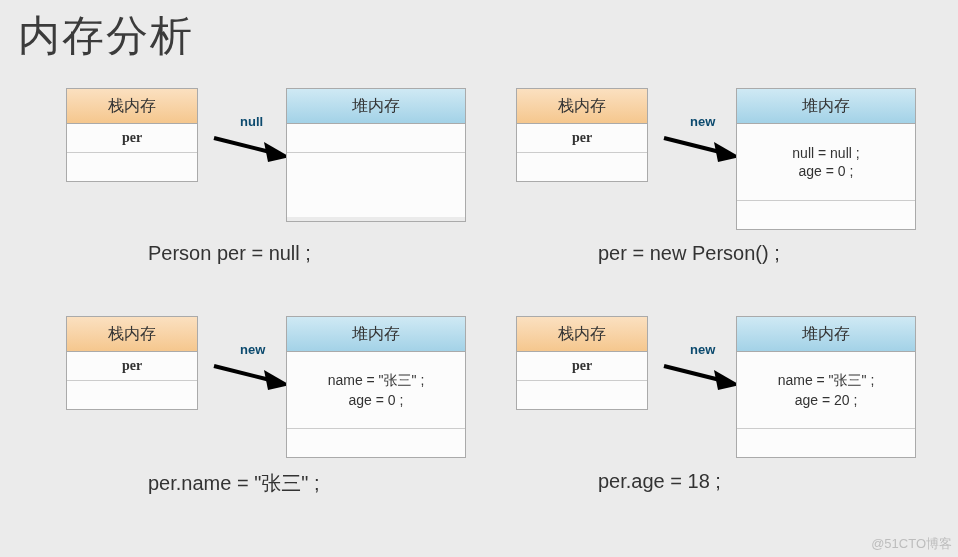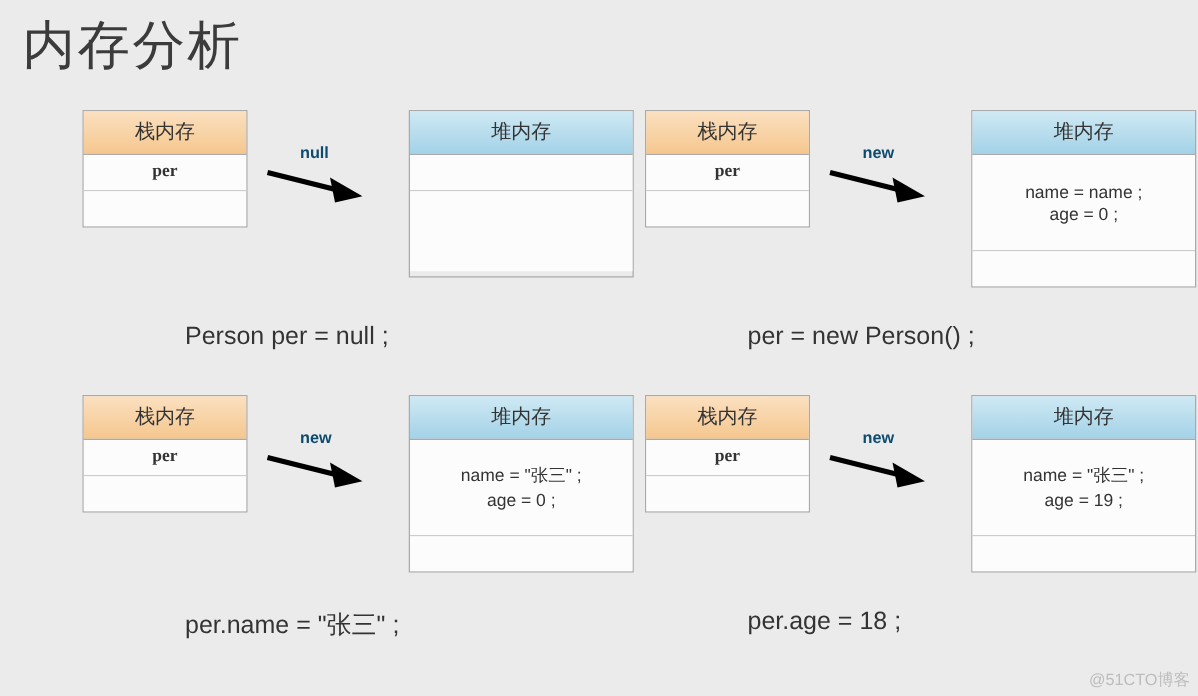--- a/index.html
+++ b/index.html
@@ -57,21 +57,20 @@
   .stack-row:last-child {
     border-bottom: none;
     font-weight: normal;
   }
   .heap-box {
     position: absolute;
     left: 238px;
     top: 0;
     width: 180px;
     min-height: 134px;
-    margin-left: 41px;
   }
   .heap-header {
     height: 34px;
     line-height: 34px;
     text-align: center;
     font-size: 16px;
     background: linear-gradient(#cfe9f4, #a3d2e7);
     border-bottom: 1px solid #aaa;
     color: #333;
   }
@@ -106,21 +105,20 @@
     font-size: 13px;
     font-weight: bold;
     color: #0c4a6e;
   }
   .caption {
     position: absolute;
     top: 154px;
     left: 100px;
     font-size: 20px;
     color: #333;
-    margin-top: 16px;
   }
   .watermark {
     position: absolute;
     right: 6px;
     bottom: 4px;
     font-size: 13px;
     color: #bdbdbd;
   }
   svg.arrow-svg {
     width: 78px;
@@ -163,21 +161,21 @@
   <div class="arrow-wrap">
     <div class="arrow-label">new</div>
     <svg class="arrow-svg" viewBox="0 0 78 50">
       <line x1="2" y1="8" x2="58" y2="22" stroke="#000" stroke-width="4"></line>
       <polygon points="78,27 52,12 56,32" fill="#000"></polygon>
     </svg>
   </div>
   <div class="heap-box">
     <div class="heap-header">堆内存</div>
     <div class="heap-body">
-      <div>name = name ;</div>
+      <div>null = null ;</div>
       <div>age = 0 ;</div>
     </div>
     <div class="heap-blank"></div>
   </div>
   <div class="caption" style="left:100px;">per = new Person() ;</div>
 </div>
 
 <div class="group" style="left:48px; top:316px;">
   <div class="stack-box">
     <div class="stack-header">栈内存</div>
@@ -212,20 +210,20 @@
     <div class="arrow-label">new</div>
     <svg class="arrow-svg" viewBox="0 0 78 50">
       <line x1="2" y1="8" x2="58" y2="22" stroke="#000" stroke-width="4"></line>
       <polygon points="78,27 52,12 56,32" fill="#000"></polygon>
     </svg>
   </div>
   <div class="heap-box">
     <div class="heap-header">堆内存</div>
     <div class="heap-body">
       <div>name = "张三" ;</div>
-      <div>age = 19 ;</div>
+      <div>age = 20 ;</div>
     </div>
     <div class="heap-blank"></div>
   </div>
   <div class="caption" style="left:100px;">per.age = 18 ;</div>
 </div>
 
 <div class="watermark">@51CTO博客</div>
 
 </body></html>

